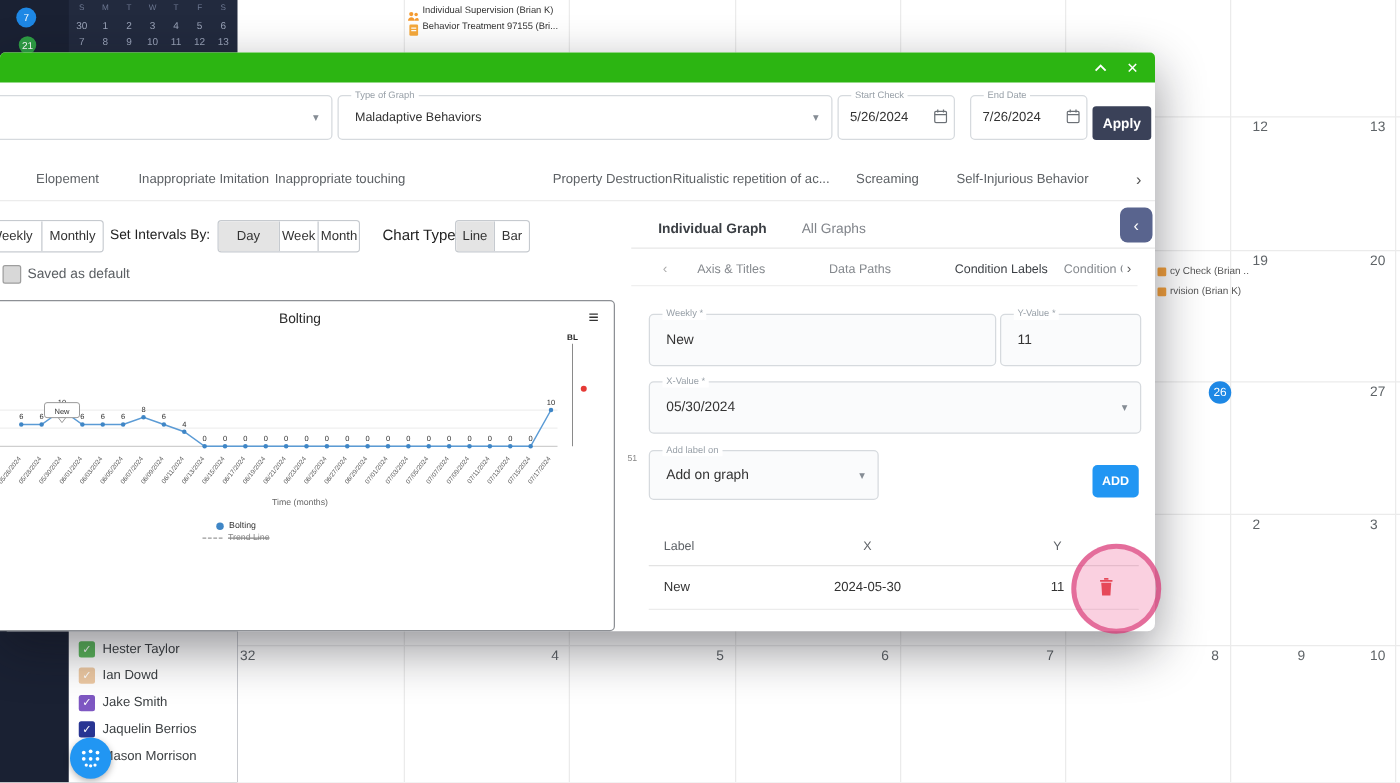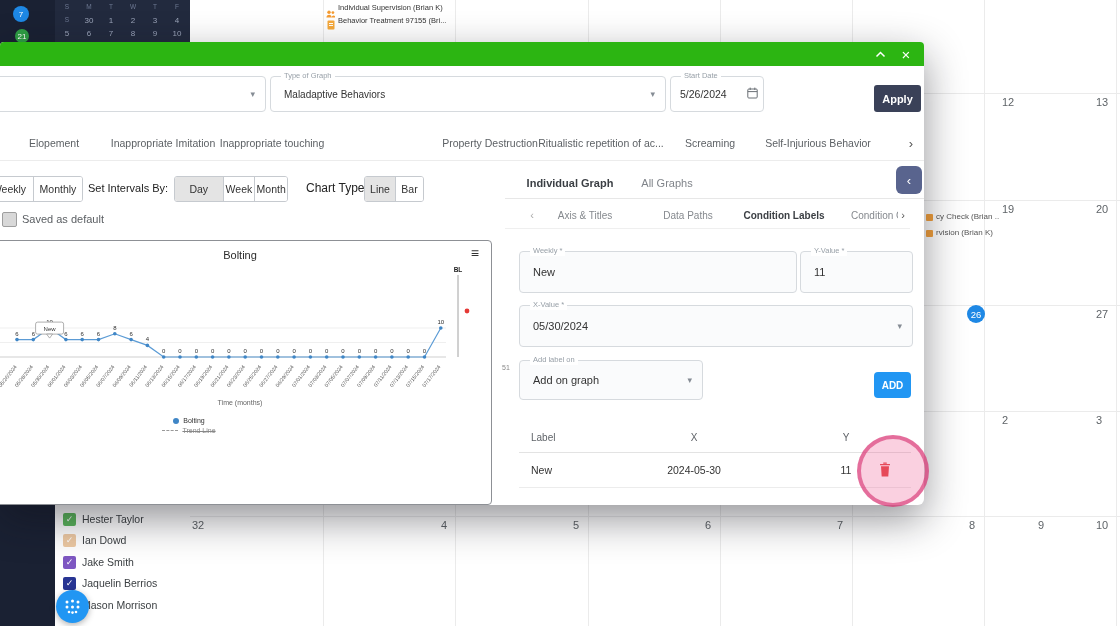--- a/index.html
+++ b/index.html
@@ -12,21 +12,21 @@
   .cal-num{position:absolute;font-size:11px;color:#5f6468}
   .evfrag{position:absolute;font-size:8px;color:#555;white-space:nowrap}
   .evicon{position:absolute;width:7px;height:7px;background:#f5a13c;border-radius:1px}
   .selday{position:absolute;width:18px;height:18px;border-radius:50%;background:#1e88e5;color:#fff;
           font-size:9.5px;display:flex;align-items:center;justify-content:center}
   
   #leftpanel{position:absolute;left:0;top:0;width:190px;height:626px;background:#222a3e;z-index:10}
   #rail{position:absolute;left:0;top:0;width:55px;height:626px;background:#1a2133}
   .badge{position:absolute;border-radius:50%;color:#fff;display:flex;align-items:center;justify-content:center;font-size:8px}
   #mini-cal{position:absolute;left:56px;top:1px;width:132px;height:41px;display:grid;
-            grid-template-columns:repeat(6,1fr);grid-auto-rows:13px;overflow:hidden}
+            grid-template-columns:repeat(7,1fr);grid-auto-rows:13px;overflow:hidden}
   .mc-cell{font-size:8px;color:#9aa3b8;text-align:center;line-height:13px}
   .mc-head{font-size:6.5px;color:#6d7892;line-height:11px}
   #clientbox{position:absolute;left:55px;top:505px;width:135px;height:121px;background:#fff}
   .client{position:absolute;left:8px;height:16px;display:flex;align-items:center}
   .cbox{width:13px;height:13px;border-radius:2px;display:flex;align-items:center;justify-content:center;
         color:#fff;font-size:9px;margin-right:6px;flex:none}
   .cname{font-size:10.5px;color:#3c4043;white-space:nowrap}
   #intercom{position:absolute;left:56px;top:590px;width:33px;height:33px;border-radius:50%;
             background:#2196f3;z-index:20;display:flex;align-items:center;justify-content:center;box-shadow:0 2px 6px rgba(0,0,0,.3)}
   
@@ -209,22 +209,34 @@
 
     <div class="field" style="left:-8px;top:34px;width:272px;height:34px">
       <span class="chev">▾</span>
     </div>
     <div class="field" style="left:270px;top:34px;width:394px;height:34px">
       <span class="flabel">Type of Graph</span>
       <span class="fvalue" style="font-size:10px">Maladaptive Behaviors</span>
       <span class="chev">▾</span>
     </div>
     <div class="field" style="left:670px;top:34px;width:92px;height:34px">
-      <span class="flabel">Start Date</span>
+      <span class="flabel">Start Check</span>
       <span class="fvalue" style="left:9px;font-size:10.5px">5/26/2024</span>
+      <span class="chev" style="right:5px">
+        <svg width="11" height="12" viewBox="0 0 11 12">
+            <rect x="0.8" y="2" width="9.4" height="9" rx="1" fill="none" stroke="#6b7076"></rect>
+            <line x1="3.2" y1="0.6" x2="3.2" y2="3" stroke="#6b7076"></line>
+            <line x1="7.8" y1="0.6" x2="7.8" y2="3" stroke="#6b7076"></line>
+            <line x1="0.8" y1="4.6" x2="10.2" y2="4.6" stroke="#6b7076"></line>
+          </svg>
+      </span>
+    </div>
+    <div class="field" style="left:776px;top:34px;width:92px;height:34px">
+      <span class="flabel">End Date</span>
+      <span class="fvalue" style="left:9px;font-size:10.5px">7/26/2024</span>
       <span class="chev" style="right:5px">
         <svg width="11" height="12" viewBox="0 0 11 12">
             <rect x="0.8" y="2" width="9.4" height="9" rx="1" fill="none" stroke="#6b7076"></rect>
             <line x1="3.2" y1="0.6" x2="3.2" y2="3" stroke="#6b7076"></line>
             <line x1="7.8" y1="0.6" x2="7.8" y2="3" stroke="#6b7076"></line>
             <line x1="0.8" y1="4.6" x2="10.2" y2="4.6" stroke="#6b7076"></line>
           </svg>
       </span>
     </div>
     <div class="abs" style="left:874px;top:43px;width:47px;height:27px;background:#3a4158;border-radius:3px;color:#fff;
@@ -374,21 +386,21 @@
       <span class="tabspan" style="left:65px;font-size:11px;color:#3b3f44;font-weight:600">Individual Graph</span>
       <span class="tabspan" style="left:162px;font-size:11px;color:#80848a">All Graphs</span>
     </div>
     <div class="abs" style="left:896px;top:124px;width:26px;height:28px;background:#59648e;border-radius:6px;display:flex;
          align-items:center;justify-content:center;color:#fff;font-size:13px;cursor:pointer">‹</div>
 
     <div class="abs" style="left:505px;top:160px;width:405px;height:26px;overflow:hidden;border-bottom:1px solid #efefef">
       <span class="subtab" style="left:27px;color:#aaa;font-size:11px">‹</span>
       <span class="subtab" style="left:80px">Axis &amp; Titles</span>
       <span class="subtab" style="left:183px">Data Paths</span>
-      <span class="subtab" style="left:279px;color:#3b3f44;font-weight:700">Condition Labels</span>
+      <span class="subtab" style="left:296px;color:#3b3f44;font-weight:400">Condition Labels</span>
       <span class="subtab" style="left:346px;transform:none">Condition C</span>
       <span class="subtab" style="left:auto;right:5px;transform:none;color:#555;font-size:11px;background:#fff;padding-left:3px">›</span>
     </div>
 
     <div class="field gray" style="left:519px;top:209px;width:276px;height:40px">
       <span class="flabel">Weekly *</span>
       <span class="fvalue">New</span>
     </div>
     <div class="field gray" style="left:800px;top:209px;width:111px;height:40px">
       <span class="flabel">Y-Value *</span>

